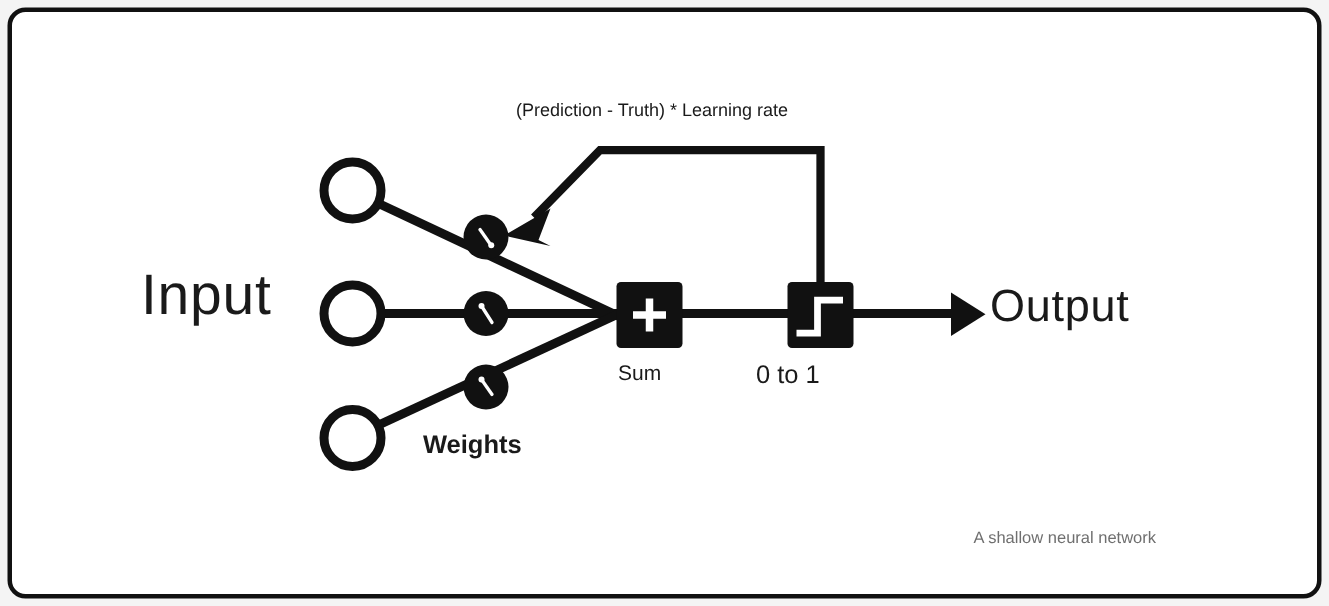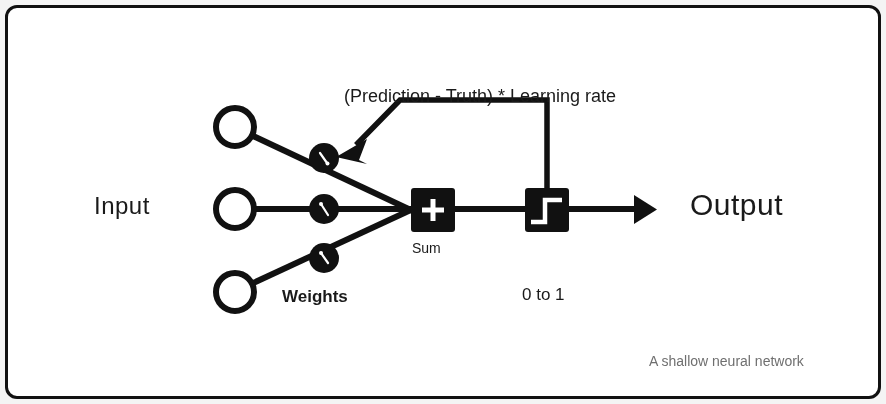--- a/index.html
+++ b/index.html
@@ -38,57 +38,55 @@
     height: 404px;
   }
   .txt {
     position: absolute;
     white-space: nowrap;
     color: #1a1a1a;
     font-family: "Liberation Sans", sans-serif;
   }
   #label-input {
     left: 94px;
-    top: 192px;
-    font-size: 24px;
+    top: 176px;
+    font-size: 38px;
     letter-spacing: 0.5px;
   }
   #label-output {
-    left: 690px;
+    left: 660px;
     top: 188px;
     font-size: 30px;
     letter-spacing: 0.5px;
   }
   #label-sum {
     left: 412px;
     top: 240px;
     font-size: 14px;
   }
   #label-zeroone {
-    left: 522px;
+    left: 504px;
     top: 240px;
     font-size: 17px;
-    margin-top: 45px;
   }
   #label-weights {
     left: 282px;
     top: 287px;
     font-size: 17px;
     font-weight: bold;
   }
   #label-formula {
     left: 344px;
     top: 66px;
-    font-size: 18px;
-    margin-top: 20px;
+    font-size: 12px;
   }
   #caption {
     left: 649px;
     top: 353px;
-    font-size: 14px;
+    font-size: 11px;
     color: #6f6f6f;
   }
 </style>
 </head>
 <body>
 
 <div id="figure-root">
 
   <div id="figure-card"></div>
 

